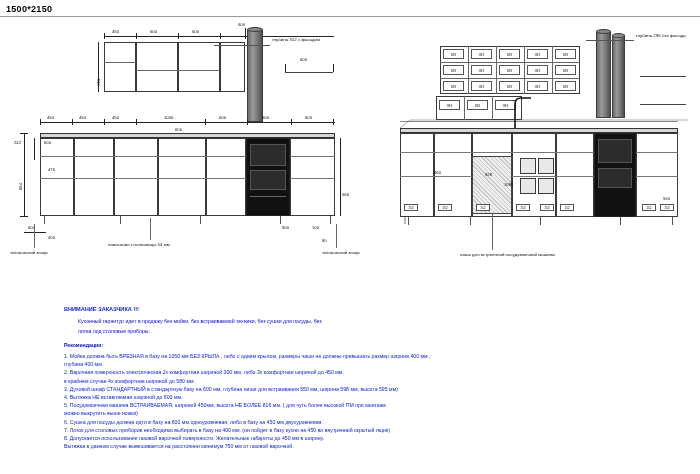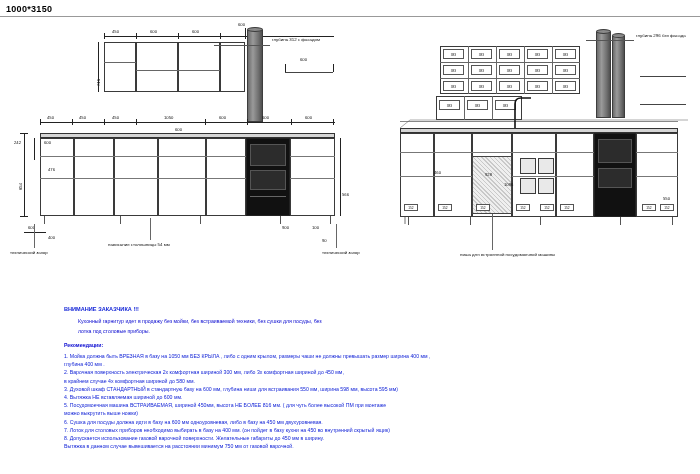--- a/index.html
+++ b/index.html
@@ -42,21 +42,21 @@
     background:repeating-linear-gradient(45deg,#c9c9c9 0 1px,#efefef 1px 3px);
     border:0.5px solid #444;box-sizing:border-box;
   }
   .minibox{position:absolute;border:.5px solid #555;background:#fff;font-size:3.2px;text-align:center;box-sizing:border-box;color:#111;line-height:1;}
 </style>
 </head>
 <body>
 
 <div class="page">
 
-  <div class="abs title">1000*3150</div>
+  <div class="abs title">1500*2150</div>
   <div class="line hl" style="left:0;top:16px;width:700px;background:#999;"></div>
 
   <div>
 
     <div class="line hl" style="left:104px;top:36px;width:230px;"></div>
     <div class="line vl" style="left:104px;top:33px;height:6px;"></div>
     <div class="line vl" style="left:136px;top:33px;height:6px;"></div>
     <div class="line vl" style="left:178px;top:33px;height:6px;"></div>
     <div class="line vl" style="left:220px;top:33px;height:6px;"></div>
     <div class="line vl" style="left:245px;top:28px;height:11px;"></div>

